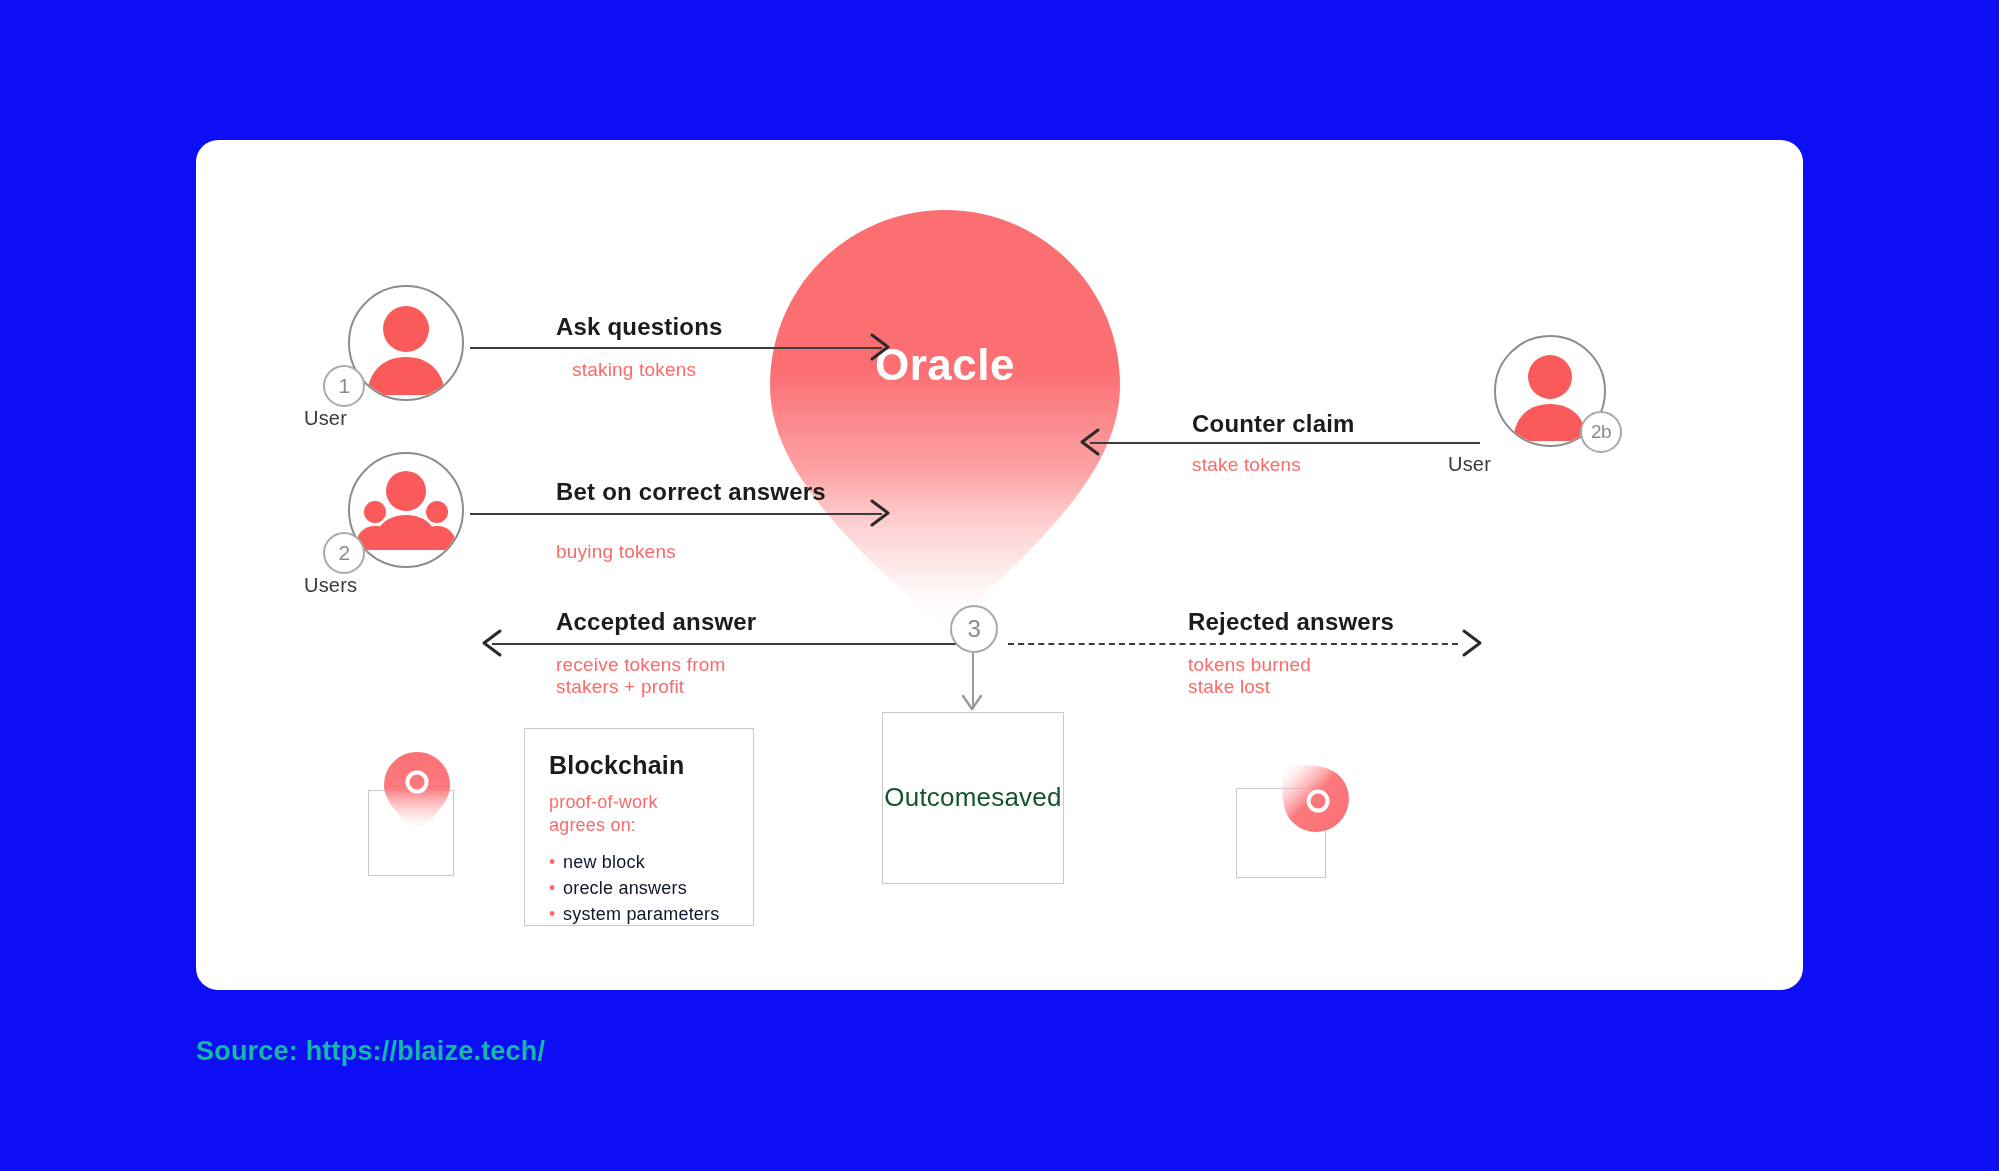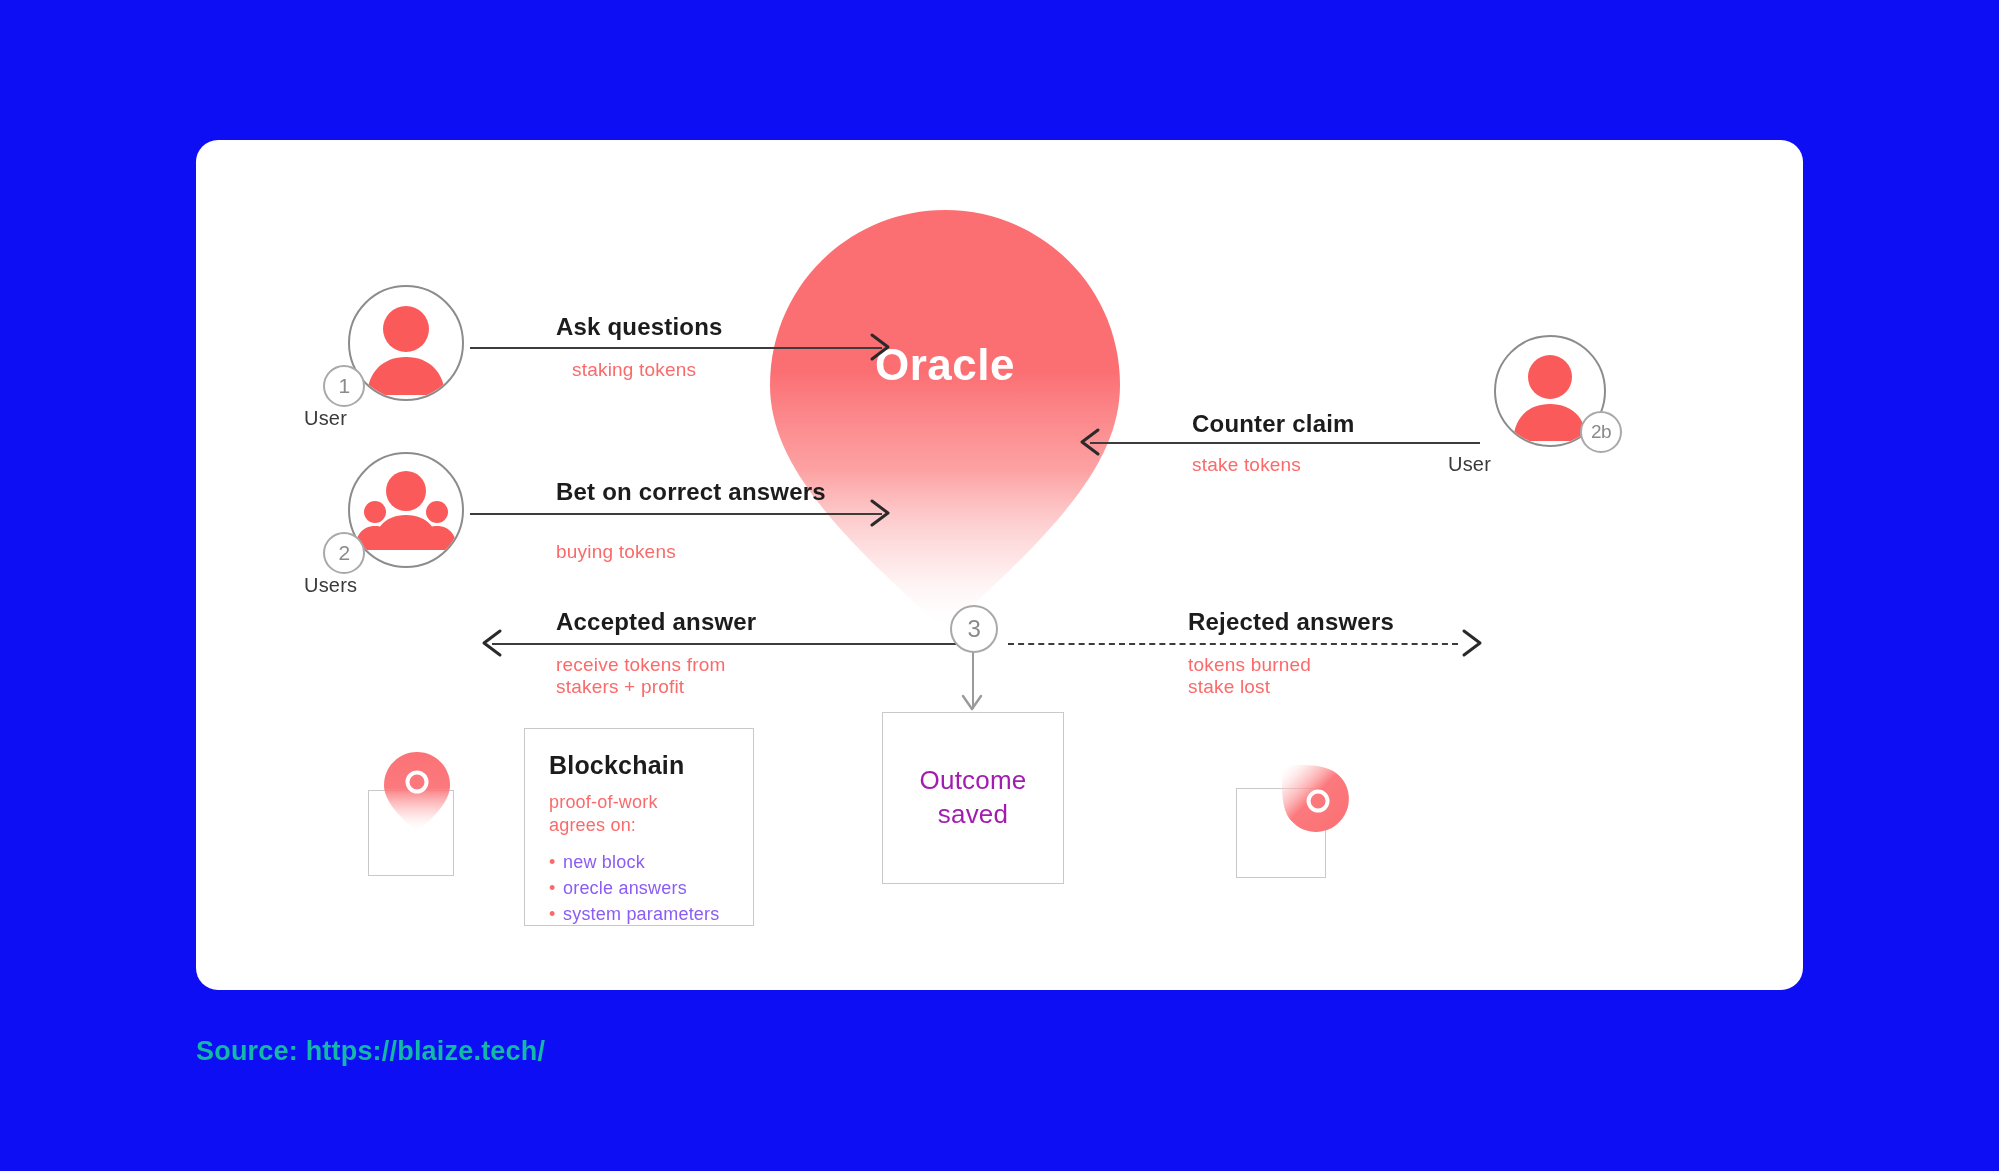--- a/index.html
+++ b/index.html
@@ -68,31 +68,31 @@
   }
   #blockchain-box .bc-sub{
     position:absolute;left:24px;top:62px;
     font-size:18px;color:#FB6A6A;line-height:1.25;letter-spacing:.2px;
   }
   #blockchain-box ul{
     position:absolute;left:24px;top:120px;margin:0;padding:0;
     list-style:none;
   }
   #blockchain-box li{
-    font-size:18px;color:#8b5cf6;line-height:1.45;letter-spacing:.2px;
+    font-size:18px;color:#0f172a;line-height:1.45;letter-spacing:.2px;
     position:relative;padding-left:14px;
   }
   #blockchain-box li:before{
     content:"•";position:absolute;left:0;top:0;color:#FB6A6A;
   }
   #outcome-box{left:882px;top:712px;width:180px;height:170px;}
   #outcome-box .oc-text{
     position:absolute;left:0;top:0;width:180px;height:170px;
-    display:flex;flex-direction:column;align-items:center;justify-content:center;
-    font-size:26px;color:#a21caf;line-height:1.3;letter-spacing:.2px;
+    display:flex;align-items:center;justify-content:center;
+    font-size:26px;color:#14532d;line-height:1.3;letter-spacing:.2px;
   }
 
   
   .deco{position:absolute;}
   .deco .sq{position:absolute;border:1.5px solid #C9C9C9;}
   .deco .pin{position:absolute;}
 
   
   #source{
     position:absolute;left:196px;top:1036px;

